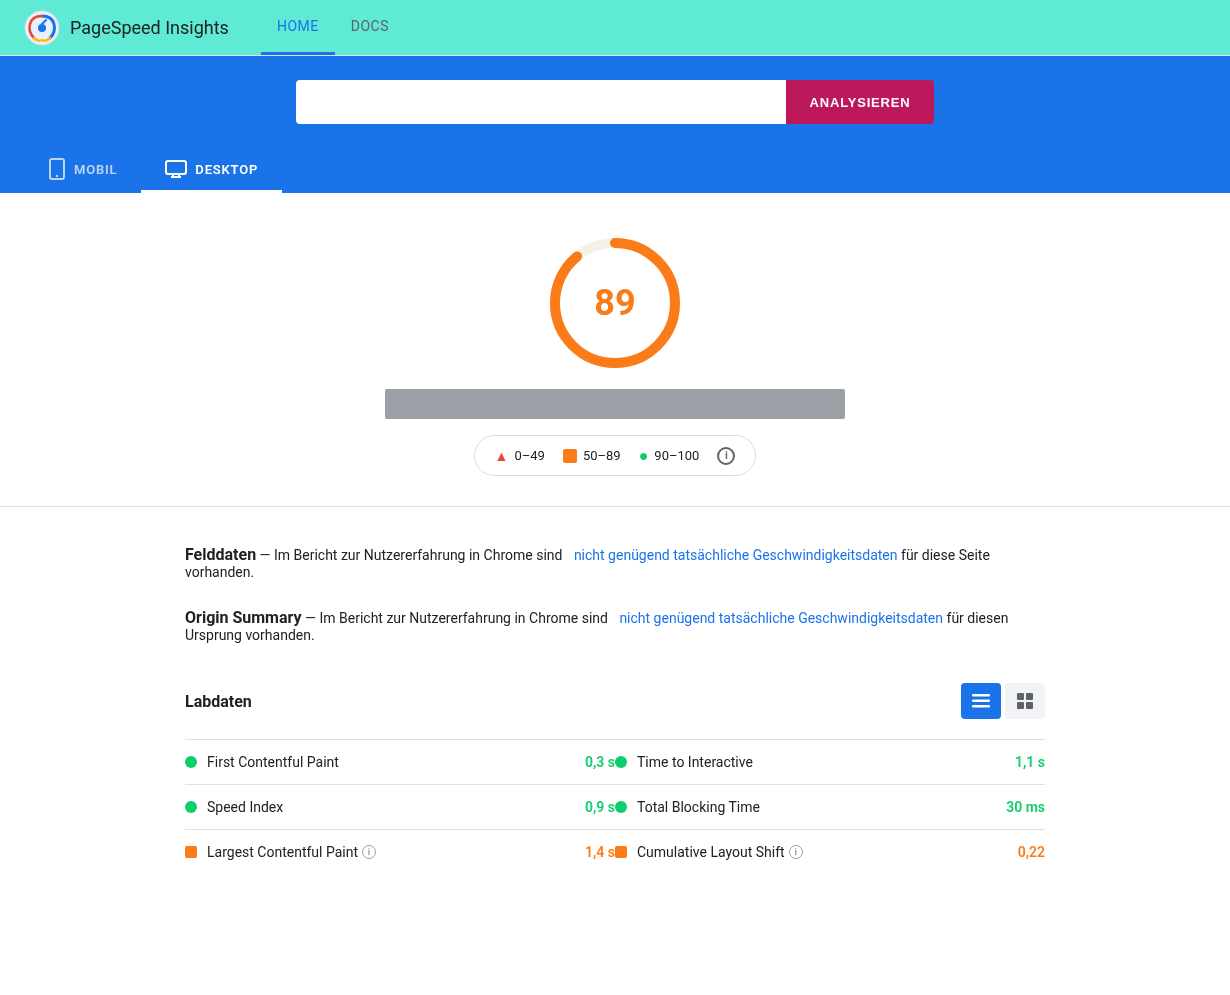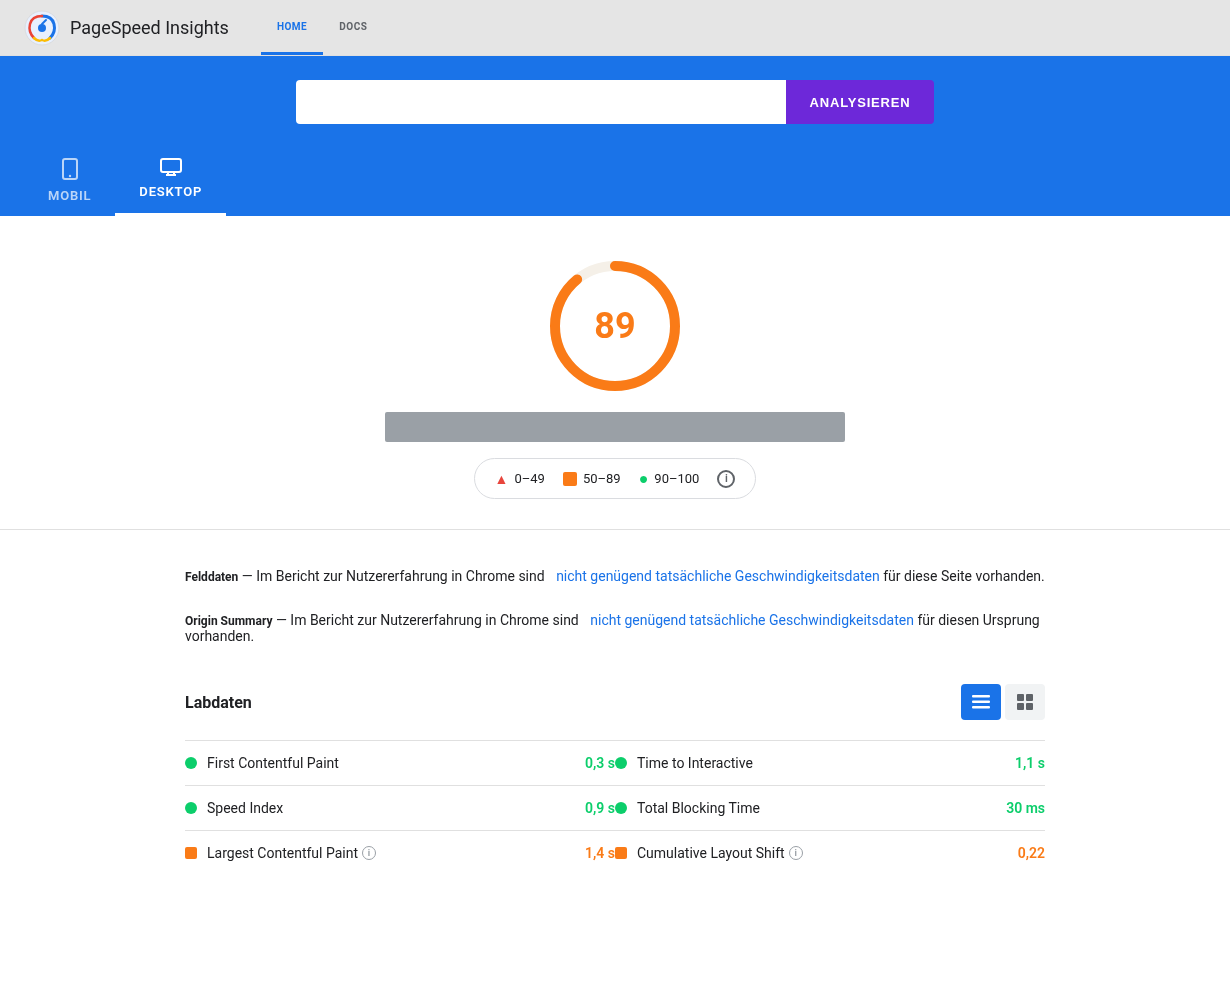--- a/index.html
+++ b/index.html
@@ -5,21 +5,21 @@
     * { box-sizing: border-box; margin: 0; padding: 0; }
     body { font-family: 'Google Sans', Roboto, Arial, sans-serif; background: #fff; color: #202124; font-size: 14px; }
 
     
     .header {
       display: flex;
       align-items: center;
       padding: 0 24px;
       height: 56px;
       border-bottom: 1px solid #e0e0e0;
-      background: #e5e5e5;
+      background: #5eead4;
     }
     .header-logo {
       display: flex;
       align-items: center;
       gap: 10px;
       margin-right: 32px;
     }
     .logo-icon {
       width: 36px;
       height: 36px;
@@ -34,22 +34,22 @@
       display: flex;
       gap: 0;
       height: 100%;
       align-items: center;
     }
     .nav-item {
       padding: 0 16px;
       height: 100%;
       display: flex;
       align-items: center;
-      font-size: 10px;
-      font-weight: 700;
+      font-size: 14px;
+      font-weight: 400;
       color: #5f6368;
       cursor: pointer;
       border-bottom: 3px solid transparent;
       letter-spacing: 0.5px;
       text-transform: uppercase;
     }
     .nav-item.active {
       color: #1a73e8;
       border-bottom: 3px solid #1a73e8;
     }
@@ -72,21 +72,21 @@
       border: none;
       border-radius: 4px 0 0 4px;
       padding: 0 16px;
       font-size: 14px;
       outline: none;
       background: #fff;
     }
     .analyse-btn {
       height: 44px;
       padding: 0 24px;
-      background: #6d28d9;
+      background: #be185d;
       color: #fff;
       border: none;
       border-radius: 0 4px 4px 0;
       font-size: 13px;
       font-weight: 600;
       letter-spacing: 0.8px;
       cursor: pointer;
       text-transform: uppercase;
     }
     .device-tabs {
@@ -98,21 +98,20 @@
       align-items: center;
       gap: 8px;
       padding: 10px 24px;
       color: rgba(255,255,255,0.7);
       font-size: 13px;
       font-weight: 600;
       cursor: pointer;
       letter-spacing: 0.8px;
       text-transform: uppercase;
       border-bottom: 3px solid transparent;
-      flex-direction: column;
     }
     .device-tab.active {
       color: #fff;
       border-bottom: 3px solid #fff;
     }
 
     
     .main {
       padding: 0 0 40px 0;
     }
@@ -205,21 +204,21 @@
     
     .content-wrap {
       max-width: 900px;
       margin: 0 auto;
       padding: 0 20px;
     }
     .field-section {
       padding: 28px 0 12px 0;
     }
     .field-title {
-      font-size: 12px;
+      font-size: 16px;
       font-weight: 700;
       color: #202124;
       display: inline;
     }
     .field-desc {
       font-size: 14px;
       color: #202124;
       display: inline;
     }
     .field-link {

